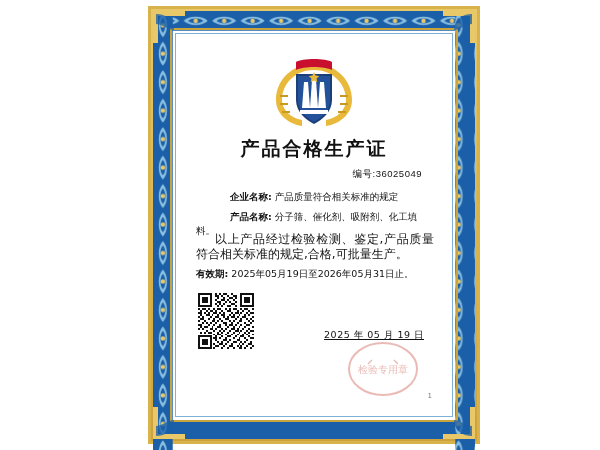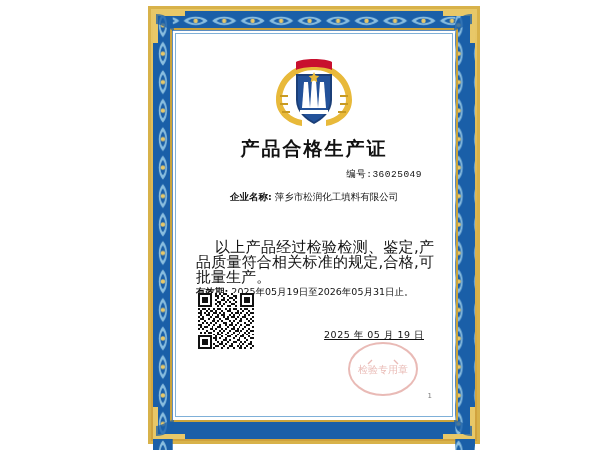--- a/index.html
+++ b/index.html
@@ -112,21 +112,21 @@
     font-size: 19px;
     font-weight: bold;
     letter-spacing: 2px;
     color: #111111;
   }
 
   .serial {
     position: absolute;
     top: 128px;
     right: 24px;
-    font-family: Liberation Mono, monospace;
+    font-family: Liberation Sans, sans-serif;
     font-size: 9.5px;
     color: #111111;
     letter-spacing: 0.5px;
   }
 
   .field {
     position: absolute;
     left: 14px;
     right: 12px;
     font-family: "DejaVu Sans", sans-serif;
@@ -137,36 +137,34 @@
   .field .label { font-weight: bold; margin-left: 34px; }
   .f1 { top: 150px; }
   .f2 { top: 170px; }
 
   .body-text {
     position: absolute;
     left: 14px;
     right: 12px;
     top: 192px;
     font-family: "DejaVu Sans", sans-serif;
-    font-size: 15px;
+    font-size: 12px;
     line-height: 15px;
     color: #111111;
     text-align: justify;
-    margin-top: 8px;
   }
   .body-text .indent { text-indent: 19px; display: block; }
 
   .validity {
     position: absolute;
     left: 14px;
     top: 228px;
     font-family: "DejaVu Sans", sans-serif;
     font-size: 9.5px;
     color: #111111;
-    margin-top: 18px;
   }
   .validity .label { font-weight: bold; }
 
   
   .qr {
     position: absolute;
     left: 16px;
     top: 253px;
     width: 56px;
     height: 56px;
@@ -286,23 +284,27 @@
       </svg>
 
       <div class="doc-title">产品合格生产证</div>
 
       <div class="serial">
         <span>编号:</span><span>36025049</span>
       </div>
 
       <div class="field f1">
         <span class="label">企业名称:</span>
-        <span>萍乡市松润化工填料有限公司</span>
+        <span>产品质量符合相关标准的规定</span>
       </div>
 
+      <div class="field f2">
+        <span class="label">产品名称:</span>
+        <span>分子筛、催化剂、吸附剂、化工填料。</span>
+      </div>
 
       <div class="body-text">
         <span class="indent">以上产品经过检验检测、鉴定,产品质量符合相关标准的规定,合格,可批量生产。</span>
       </div>
 
       <div class="validity">
         <span class="label">有效期:</span>
         <span>2025年05月19日至2026年05月31日止。</span>
       </div>
 

